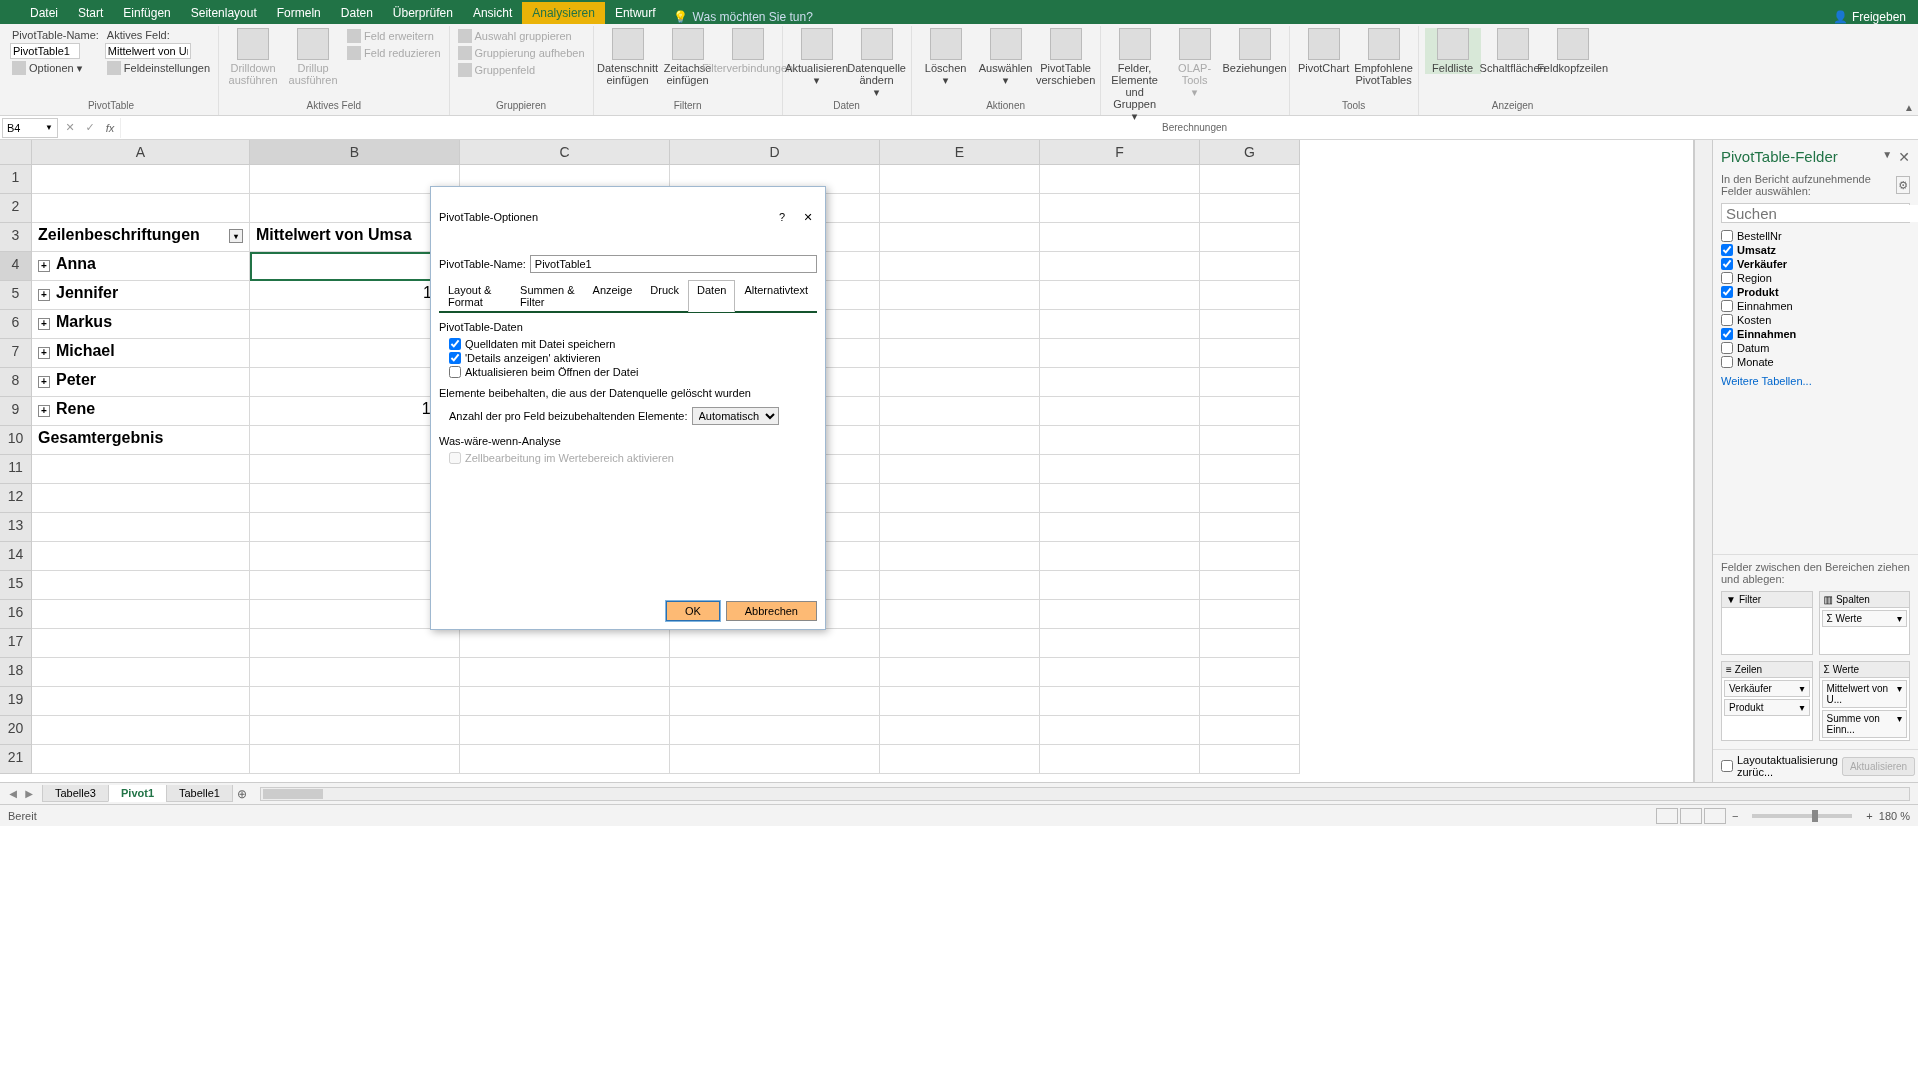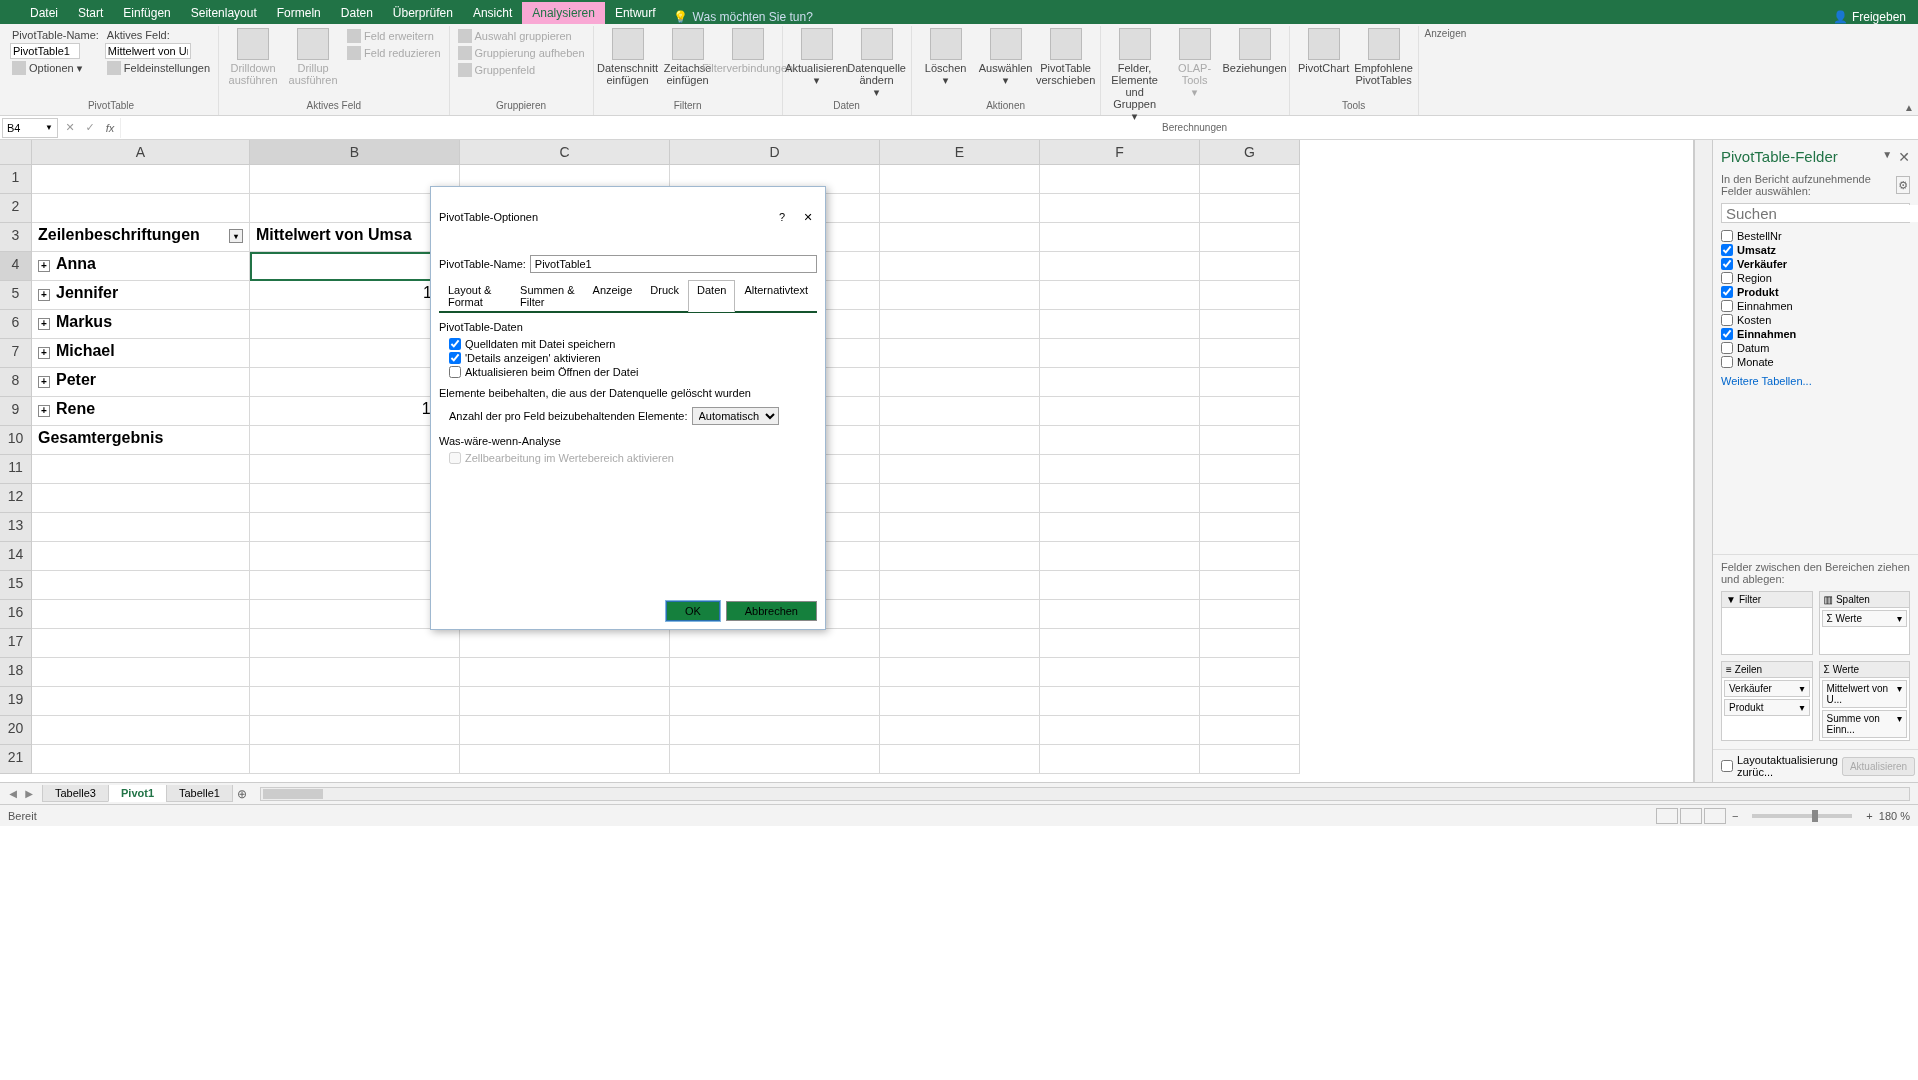--- a/index.html
+++ b/index.html
@@ -1,21 +1,21 @@
 <!DOCTYPE html>
 <html><head>
 <meta charset="utf-8">
 <style>
 * { margin: 0; padding: 0; box-sizing: border-box; font-family: "Segoe UI", Tahoma, sans-serif; }
 body { background: #fff; font-size: 12px; overflow: hidden; width: 1918px; height: 1080px; }
 
 
 .menu-tabs { background: #217346; height: 24px; display: flex; align-items: flex-end; padding-left: 20px; }
 .menu-tab { padding: 4px 10px; color: #fff; font-size: 12px; cursor: pointer; }
-.menu-tab.active { background: #f9a8d4; color: #217346; }
+.menu-tab.active { background: #eab308; color: #217346; }
 .search-box { display: flex; align-items: center; color: #cde; margin-left: 8px; font-size: 12px; }
 .search-box .bulb { margin-right: 4px; }
 
 
 .ribbon { background: #f3f3f3; border-bottom: 1px solid #d4d4d4; height: 92px; display: flex; align-items: stretch; padding: 2px 4px 0; position: relative; }
 .ribbon-group { border-right: 1px solid #e0e0e0; padding: 2px 6px; display: flex; flex-direction: column; justify-content: space-between; }
 .ribbon-group-label { font-size: 10px; text-align: center; color: #666; padding-bottom: 2px; }
 .ribbon-group-content { display: flex; align-items: flex-start; gap: 4px; flex: 1; }
 .rb-col { display: flex; flex-direction: column; gap: 1px; font-size: 11px; }
 .rb-item { display: flex; align-items: center; gap: 3px; padding: 1px 2px; color: #444; cursor: pointer; }
@@ -79,21 +79,21 @@
 .dlg-row input[type=text] { flex: 1; border: 1px solid #999; padding: 2px 4px; font-size: 11px; }
 .dlg-tabs { display: flex; gap: 0; border-bottom: 2px solid #14532d; margin-bottom: 8px; }
 .dlg-tab { padding: 3px 8px; border: 1px solid transparent; cursor: pointer; position: relative; top: 1px; }
 .dlg-tab.active { border: 1px solid #bbb; border-bottom: 1px solid #fff; background: #fff; }
 .dlg-section { font-weight: normal; margin-bottom: 4px; }
 .dlg-chk { display: flex; align-items: center; gap: 4px; padding: 1px 0 1px 10px; }
 .dlg-chk.disabled { color: #aaa; }
 .dlg-label-row { padding: 4px 0 2px 10px; display: flex; align-items: center; gap: 4px; }
 .dlg-select { border: 1px solid #999; padding: 1px 2px; font-size: 11px; }
 .dlg-buttons { display: flex; justify-content: flex-end; gap: 6px; padding: 8px; }
-.dlg-btn { padding: 3px 18px; border: 1px solid #888; background: #15803d; font-size: 11px; cursor: pointer; }
+.dlg-btn { padding: 3px 18px; border: 1px solid #888; background: #fdba74; font-size: 11px; cursor: pointer; }
 .dlg-btn.primary { border: 1px solid #2a6fb0; outline: 1px solid #7fb4e0; }
 
 
 .sheet-tabs-bar { height: 22px; background: #f3f3f3; border-top: 1px solid #ccc; display: flex; align-items: center; }
 .sheet-nav { display: flex; gap: 2px; padding: 0 6px; }
 .sheet-nav-btn { width: 14px; height: 14px; color: #888; font-size: 10px; display: flex; align-items: center; justify-content: center; }
 .sheet-tab { padding: 2px 12px; border: 1px solid #ccc; border-top: none; background: #e6e6e6; font-size: 11px; cursor: pointer; margin-right: -1px; }
 .sheet-tab.active { background: #fff; border-bottom: 1px solid #fff; font-weight: bold; color: #217346; }
 .sheet-add { width: 20px; text-align: center; color: #666; cursor: pointer; }
 .hscroll { flex: 1; margin: 0 8px; height: 14px; background: #eee; border: 1px solid #ccc; position: relative; }
@@ -255,20 +255,34 @@
         </div>
       <div class="rb-big">
           <div class="rb-icon-lg"></div>
           <span>Empfohlene PivotTables</span>
         </div>
     </div>
     <div class="ribbon-group-label">Tools</div>
   </div>
 
   <div class="ribbon-group" style="border-right:none">
+    <div class="ribbon-group-content">
+      <div class="rb-big" style="background:#d8e8d8">
+          <div class="rb-icon-lg"></div>
+          <span>Feldliste</span>
+        </div>
+      <div class="rb-big">
+          <div class="rb-icon-lg"></div>
+          <span>Schaltflächen</span>
+        </div>
+      <div class="rb-big">
+          <div class="rb-icon-lg"></div>
+          <span>Feldkopfzeilen</span>
+        </div>
+    </div>
     <div class="ribbon-group-label">Anzeigen</div>
   </div>
   <div class="collapse-ribbon">▲</div>
 </div>
 
 <div class="formula-bar">
   <div class="name-box">
     <span>B4</span>
     <span style="font-size:8px">▼</span>
   </div>

